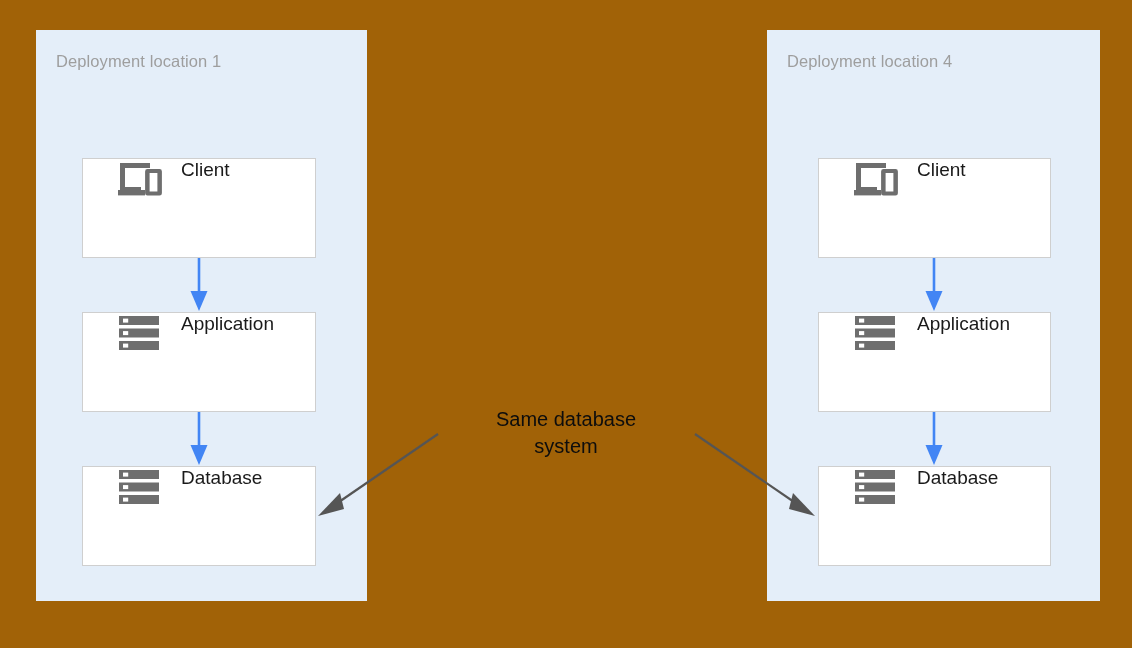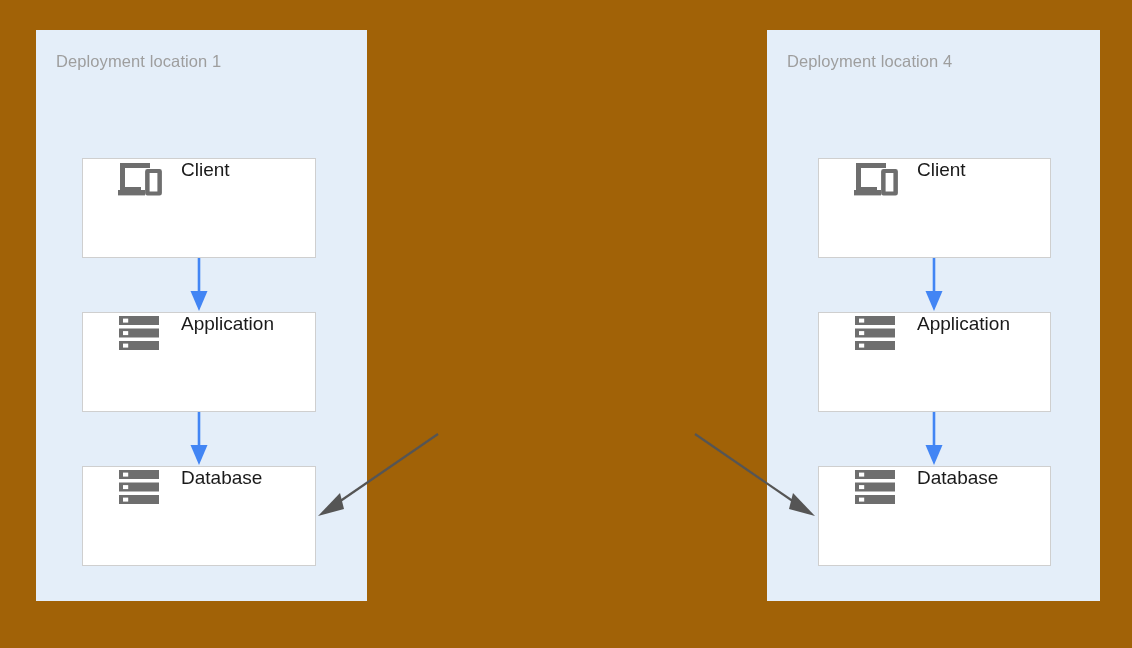--- a/index.html
+++ b/index.html
@@ -219,15 +219,17 @@
         <rect x="2" y="15.5" width="40" height="9" fill="#6E6E6E"></rect>
         <rect x="6" y="18.1" width="5.2" height="4" fill="#ffffff"></rect>
         <rect x="2" y="28" width="40" height="9" fill="#6E6E6E"></rect>
         <rect x="6" y="30.6" width="5.2" height="4" fill="#ffffff"></rect>
       </svg>
     </span>
     <span class="node-label">Database</span>
   </div>
 
   <div id="annotation-label">
+    <div>Same database</div>
+    <div>system</div>
   </div>
 
 </div>
 
 </body></html>

